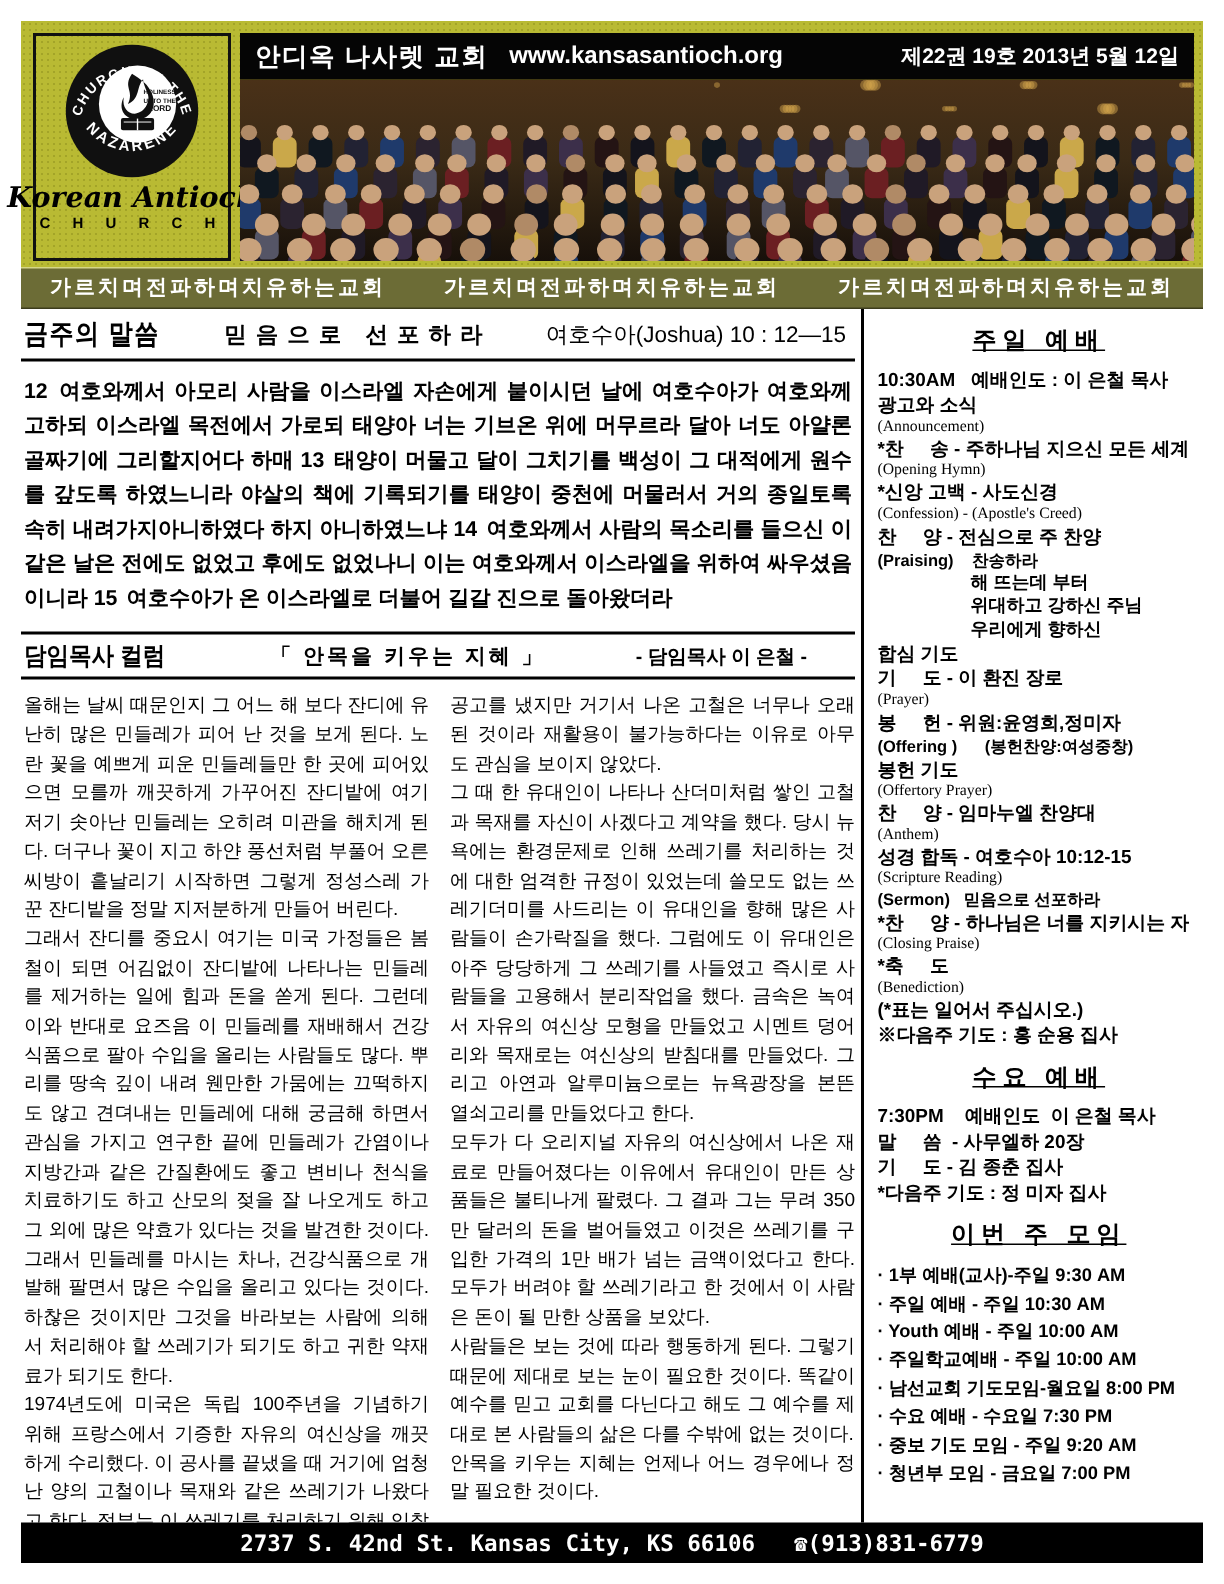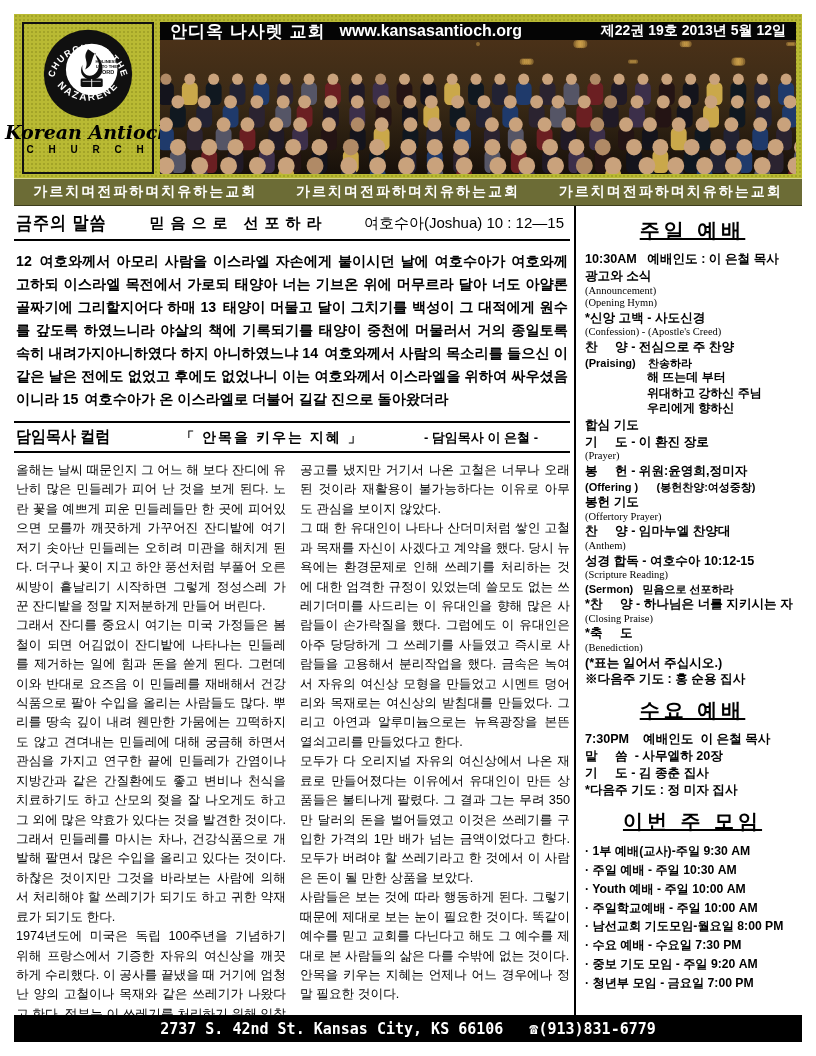--- a/index.html
+++ b/index.html
@@ -21,21 +21,21 @@
     display:flex; flex-direction:column; align-items:center; justify-content:flex-start;
   }
   .seal { width:92px; height:92px; }
   .logo-name {
     font-family:"DejaVu Serif", serif; font-style:italic; font-weight:bold;
     font-size:19px; line-height:1.1; margin-top:2px; white-space:nowrap;
   }
   .logo-sub { font-size:10px; letter-spacing:6px; font-weight:bold; margin-top:1px; }
   .header-right { flex:1; display:flex; flex-direction:column; }
   .title-bar {
-    background:#050505; color:#fff; height:18px; display:flex; align-items:center;
+    background:#050505; color:#fff; height:31px; display:flex; align-items:center;
     padding:0 10px; gap:14px;
   }
   .church-title { font-size:17px; font-weight:bold; letter-spacing:1px; white-space:nowrap; }
   .church-site  { font-size:16px; font-weight:bold; white-space:nowrap; }
   .issue-date   { margin-left:auto; font-size:14px; font-weight:bold; white-space:nowrap; }
   .photo { flex:1; position:relative; overflow:hidden; background:#231709; }
   .photo svg { width:100%; height:100%; display:block; }
   
   .motto-banner {
     flex:0 0 28px; height:28px; background:var(--banner,#6c6c36);
@@ -66,21 +66,21 @@
   .col-author { font-size:13px; font-weight:700; margin-left:auto; margin-right:30px; }
   .pastor-column {
     flex:1; padding:8px 0 0 2px; column-count:2; column-gap:14px;
     font-size:12.7px; line-height:1.53; text-align:justify; word-break:break-all;
     overflow:hidden;
   }
   .pastor-column p { margin:0; }
   
   .sidebar { flex:1; border-left:2px solid #000; padding:2px 2px 0 9px; overflow:hidden; }
   .sb-title {
-    text-align:center; font-size:20px; font-weight:800; letter-spacing:4px;
+    text-align:center; font-size:16px; font-weight:800; letter-spacing:4px;
     text-decoration:underline; margin:9px 0 7px 0;
   }
   .line { white-space:pre-wrap; }
   .line.k  { font-size:12.6px; font-weight:700; line-height:1.34; }
   .line.e  { font-family:"Liberation Serif", serif; font-size:10.5px; line-height:1.18; }
   .line.ki { font-size:12px; font-weight:700; line-height:1.3; padding-left:62px; }
   .line.m  { font-size:11px; font-weight:600; line-height:1.3; }
   .meeting { font-size:12.2px; font-weight:700; line-height:1.55; white-space:pre-wrap; }
   
   .footer {
@@ -448,20 +448,21 @@
           <p>안목을 키우는 지혜는 언제나 어느 경우에나 정말 필요한 것이다.</p>
         </div>
     </div>
 
     <div class="sidebar">
       <div class="sb-title">주일 예배</div>
       <div>
           <div class="line k">10:30AM   예배인도 : 이 은철 목사</div>
           <div class="line k">광고와 소식</div>
           <div class="line e">(Announcement)</div>
+          <div class="line k">*찬     송 - 주하나님 지으신 모든 세계</div>
           <div class="line e">(Opening Hymn)</div>
           <div class="line k">*신앙 고백 - 사도신경</div>
           <div class="line e">(Confession) - (Apostle's Creed)</div>
           <div class="line k">찬     양 - 전심으로 주 찬양</div>
           <div class="line m">(Praising)    찬송하라</div>
           <div class="line ki">해 뜨는데 부터</div>
           <div class="line ki">위대하고 강하신 주님</div>
           <div class="line ki">우리에게 향하신</div>
           <div class="line k">합심 기도</div>
           <div class="line k">기     도 - 이 환진 장로</div>

